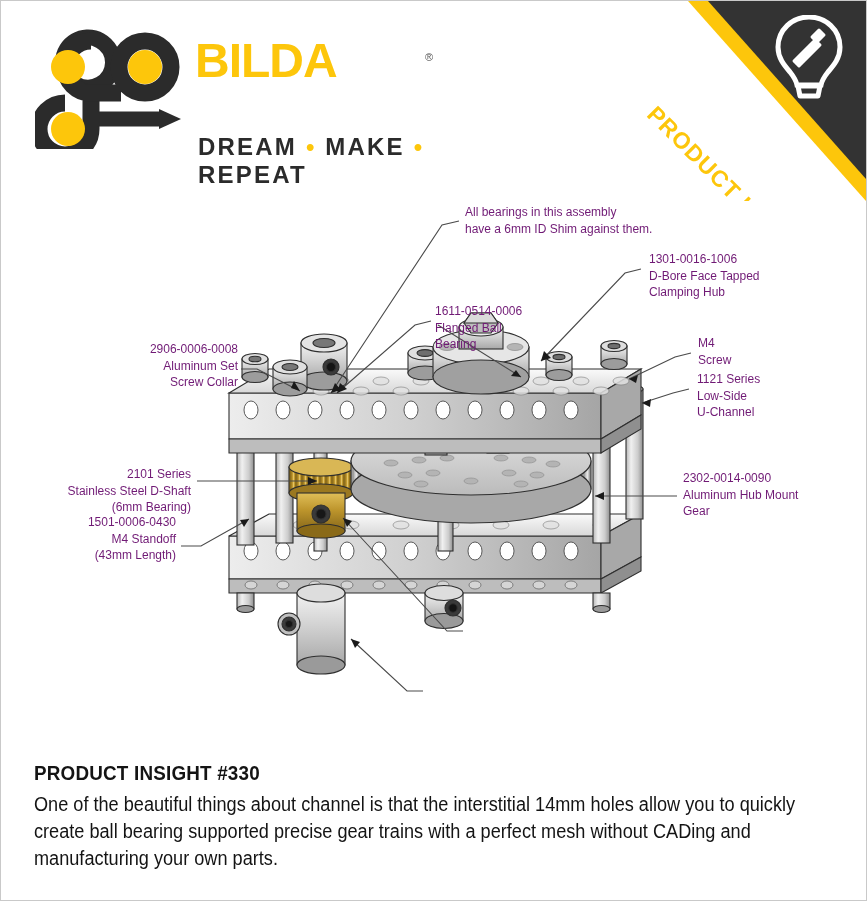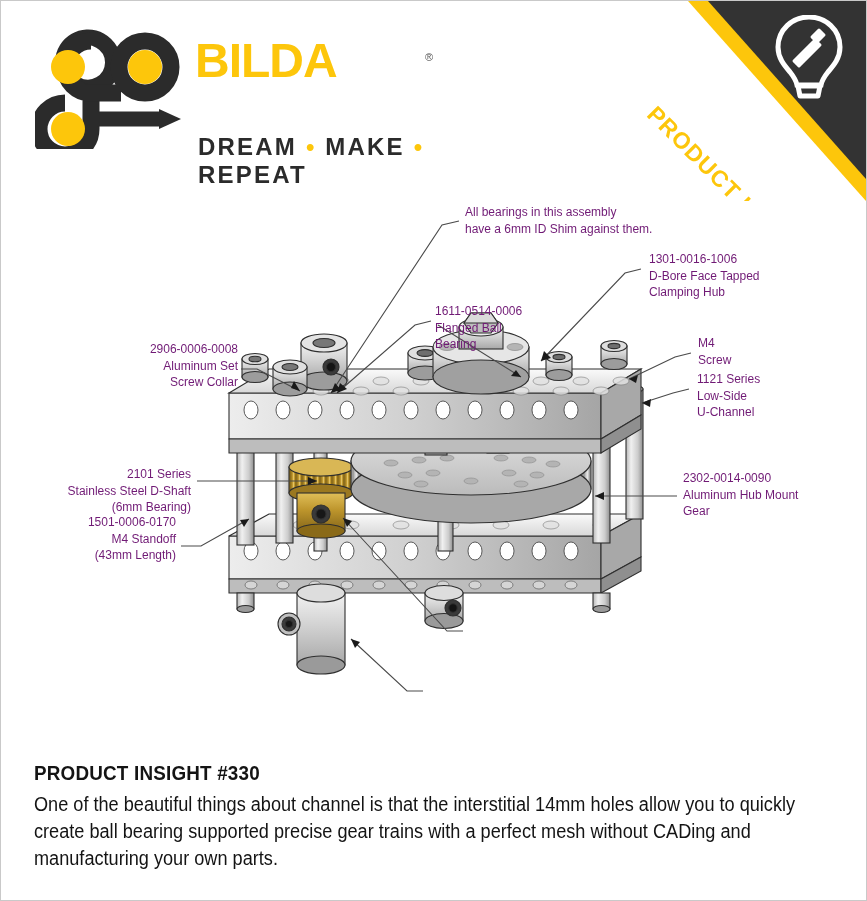--- a/index.html
+++ b/index.html
@@ -466,21 +466,21 @@
     <div class="callout left" style="left:648px;top:70px;"><span>1301-0016-1006</span><br><span>D-Bore Face Tapped</span><br><span>Clamping Hub</span></div>
 
     <div class="callout left" style="left:697px;top:154px;"><span>M4</span><br><span>Screw</span></div>
 
     <div class="callout left" style="left:696px;top:190px;"><span>1121 Series</span><br><span>Low-Side</span><br><span>U-Channel</span></div>
 
     <div class="callout right" style="left:0px;top:160px;width:237px;"><span>2906-0006-0008</span><br><span>Aluminum Set</span><br><span>Screw Collar</span></div>
 
     <div class="callout right" style="left:0px;top:267px;width:190px;margin-top:18px;"><span>2101 Series</span><br><span>Stainless Steel D-Shaft</span><br><span>(6mm Bearing)</span></div>
 
-    <div class="callout right" style="left:0px;top:333px;width:175px;"><span>1501-0006-0170</span><br><span>M4 Standoff</span><br><span>(43mm Length)</span></div>
+    <div class="callout right" style="left:0px;top:333px;width:175px;"><span>1501-0006-0430</span><br><span>M4 Standoff</span><br><span>(43mm Length)</span></div>
 
     <div class="callout left" style="left:682px;top:289px;"><span>2302-0014-0090</span><br><span>Aluminum Hub Mount</span><br><span>Gear</span></div>
 
 
   </div>
 
   <div id="insight">
     <h1>PRODUCT INSIGHT #330</h1>
     <p>One of the beautiful things about channel is that the interstitial 14mm holes allow you to quickly create ball bearing supported precise gear trains with a perfect mesh without CADing and manufacturing your own parts.</p>
   </div>

